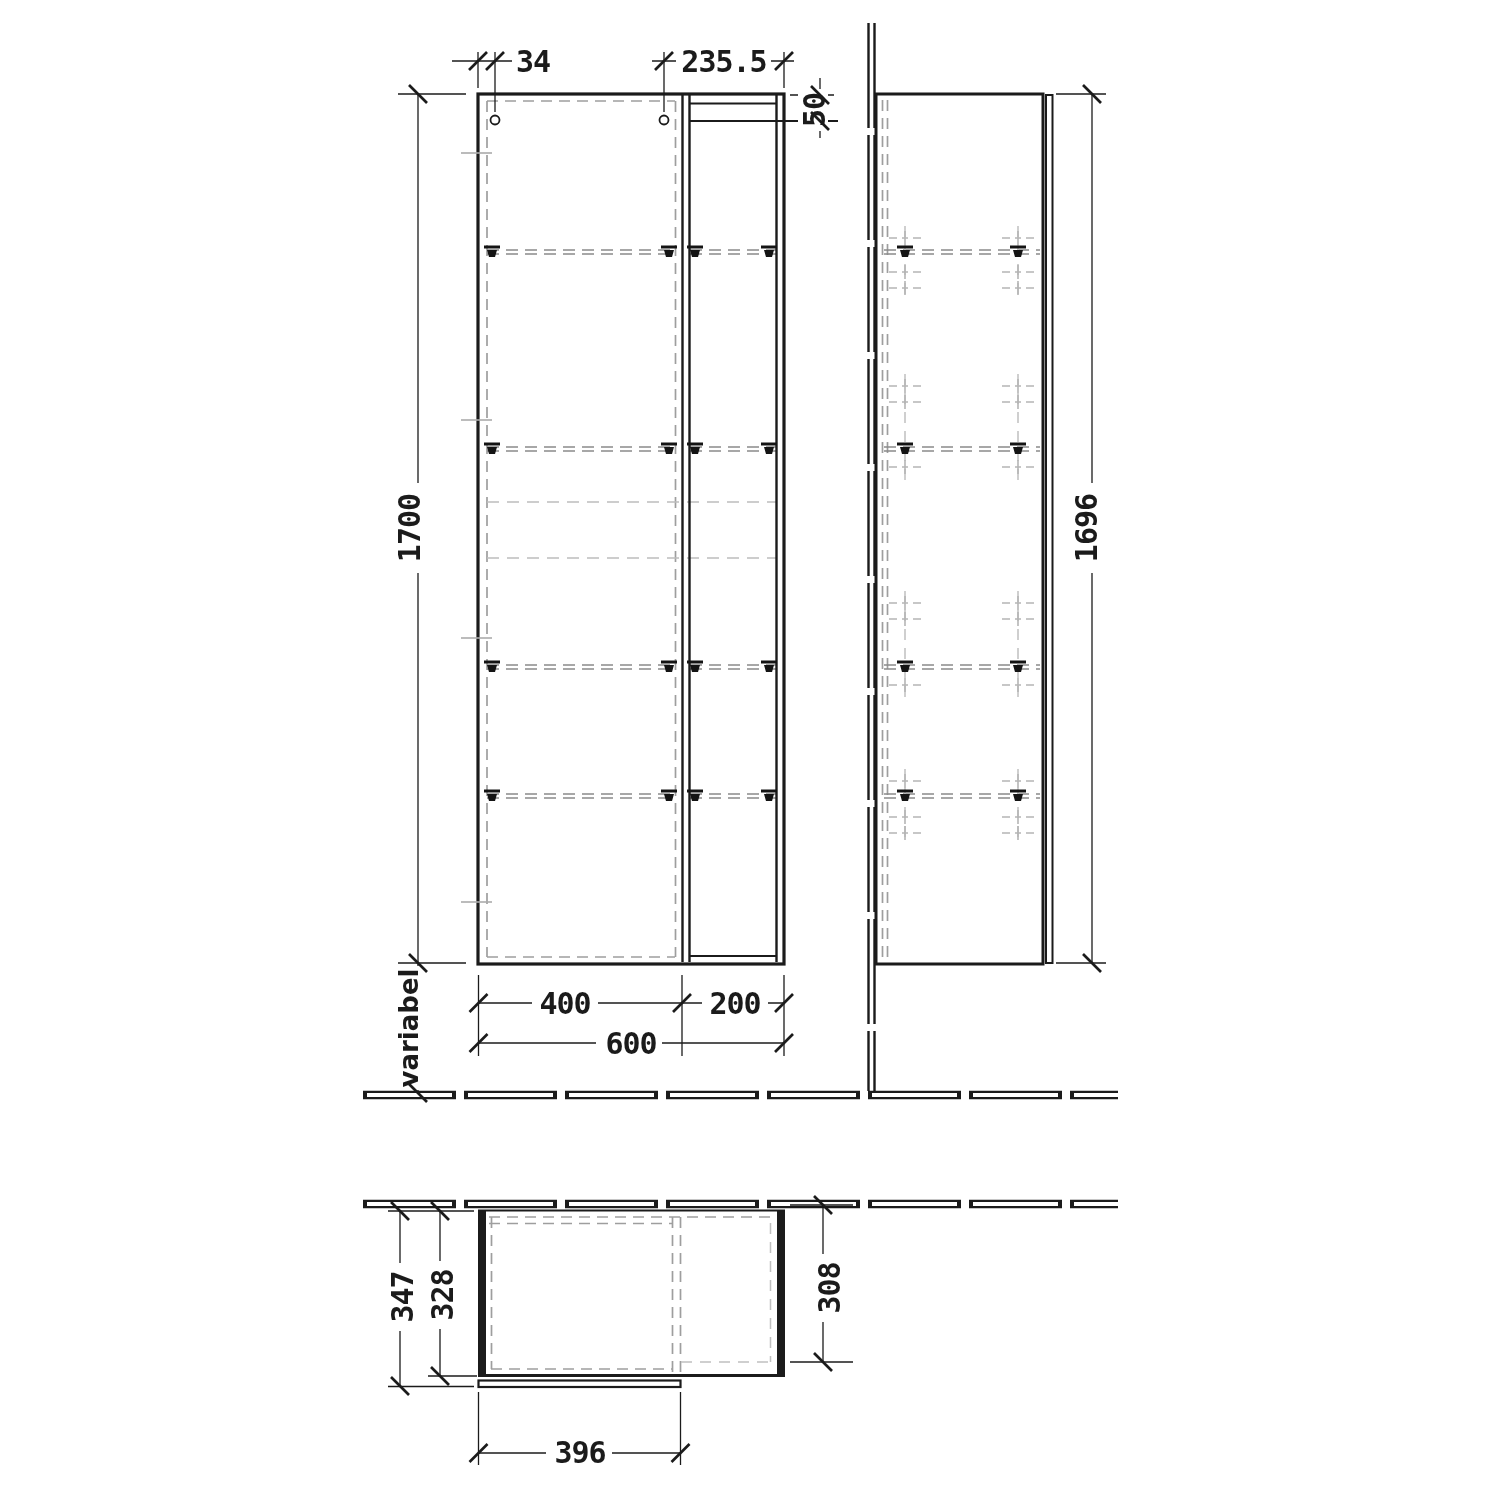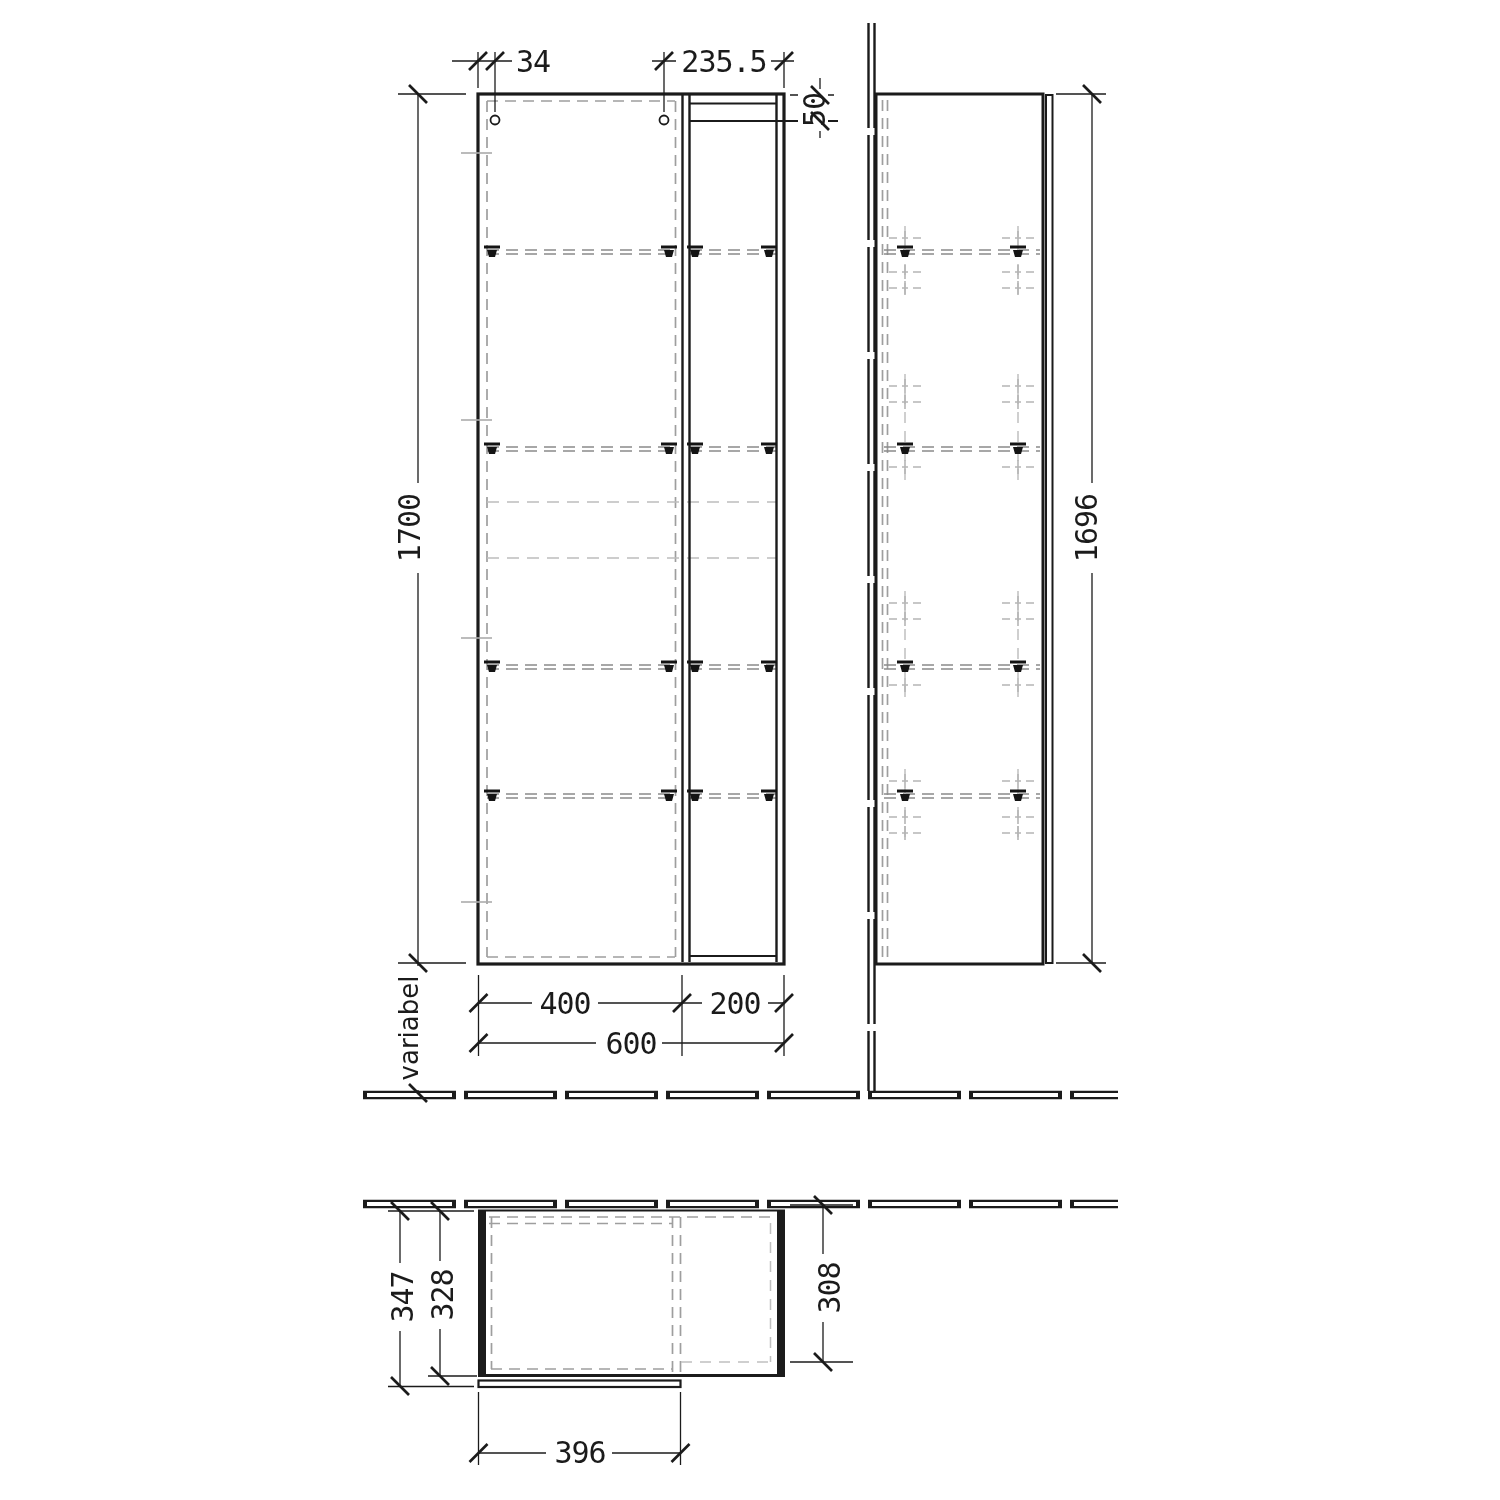--- a/index.html
+++ b/index.html
@@ -1,16 +1,16 @@
 <!DOCTYPE html>
 <html><head>
 <meta charset="utf-8">
 <style>
   html,body{margin:0;padding:0;background:#ffffff;}
-  .stage{width:1500px;height:1500px;background:#fff;position:relative;overflow:hidden;}
+  .stage{width:1500px;height:1500px;background:#fff;position:relative;overflow:hidden;font-weight:bold;}
   svg{display:block;}
   .t{font-family:"DejaVu Sans Mono","Liberation Mono",monospace;font-size:30px;fill:#1b1b1b;letter-spacing:-1px;}
   .tv{font-family:"DejaVu Sans","Liberation Sans",sans-serif;font-size:26px;fill:#1b1b1b;}
   .solid{stroke:#1b1b1b;fill:none;}
   .dim{stroke:#1b1b1b;stroke-width:1.3;fill:none;}
   .dash{stroke:#9e9e9e;stroke-width:1.7;stroke-dasharray:11 7;fill:none;}
   .shelf{stroke:#8a8a8a;stroke-width:1.7;stroke-dasharray:12 7;fill:none;}
   .faint{stroke:#bdbdbd;stroke-width:1.5;stroke-dasharray:12 8;fill:none;}
   .pfaint{stroke:#c0c0c0;stroke-width:1.5;stroke-dasharray:11 8;fill:none;}
   .mark{stroke:#ababab;stroke-width:1.6;fill:none;}

